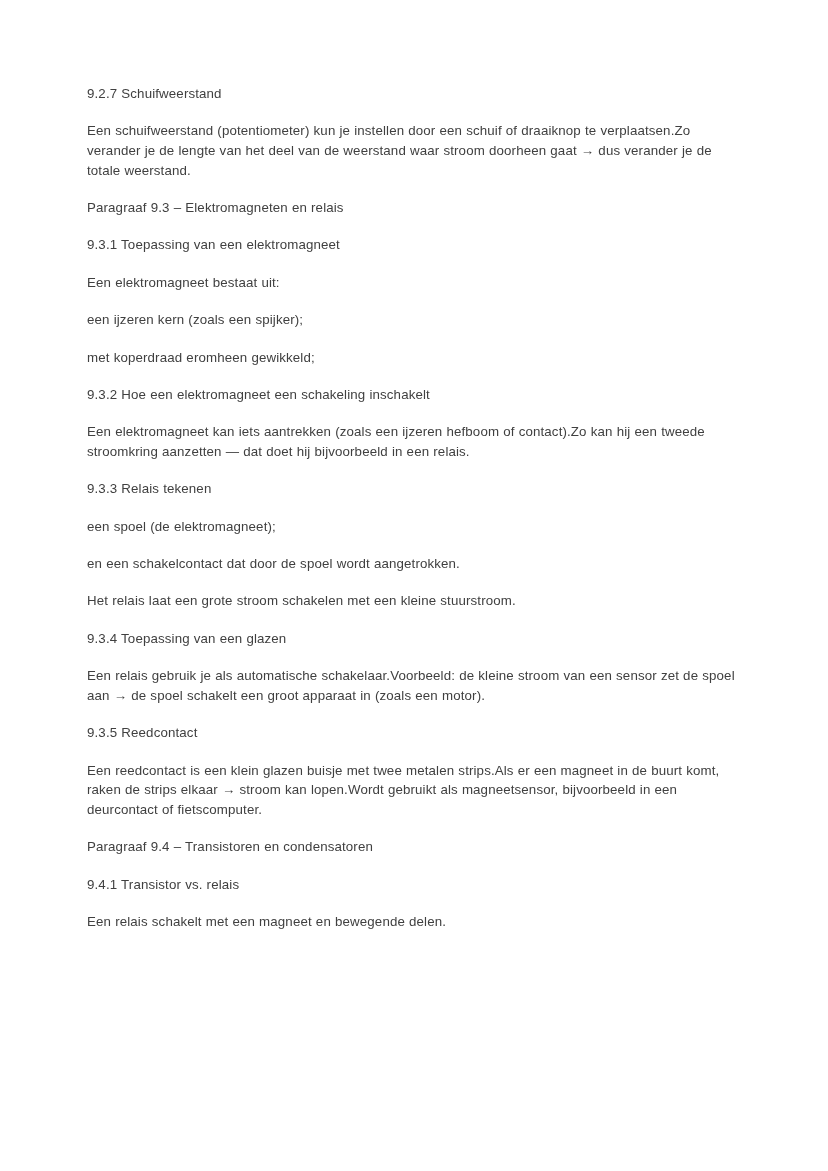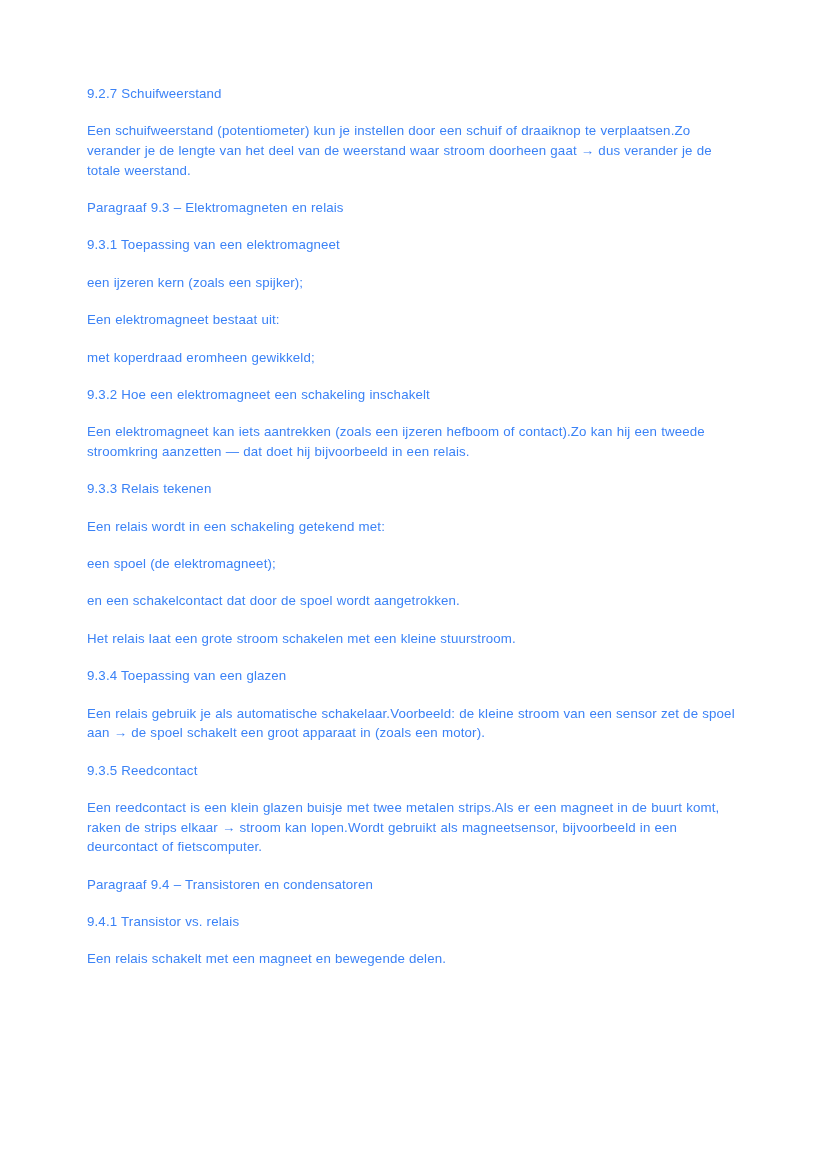--- a/index.html
+++ b/index.html
@@ -25,21 +25,21 @@
     position: absolute;
     left: 87px;
     top: 84px;
     width: 660px;
   }
 
   
   .block {
     font-size: 13.3px;
     line-height: 19.6px;
-    color: #3b82f6;
+    color: #404040;
     letter-spacing: 0.01em;
     margin: 0 0 17.8px 0;
     text-align: left;
     word-spacing: 0.02em;
   }
 
   .block:last-child {
     margin-bottom: 12px;
   }
 
@@ -51,27 +51,26 @@
 </head>
 <body style="background: rgb(255, 255, 255);">
 
 <div class="page" style="background: rgb(255, 255, 255); color: rgb(26, 26, 26);">
   <div class="doc-body">
 
   <p class="block heading">9.2.7 Schuifweerstand</p>
       <p class="block">Een schuifweerstand (potentiometer) kun je instellen door een schuif of draaiknop te verplaatsen.Zo verander je de lengte van het deel van de weerstand waar stroom doorheen gaat → dus verander je de totale weerstand.</p>
       <p class="block heading">Paragraaf 9.3 – Elektromagneten en relais</p>
       <p class="block heading">9.3.1 Toepassing van een elektromagneet</p>
+      <p class="block">Een elektromagneet bestaat uit:</p>
       <p class="block">een ijzeren kern (zoals een spijker);</p>
-      <p class="block">Een elektromagneet bestaat uit:</p>
       <p class="block">met koperdraad eromheen gewikkeld;</p>
       <p class="block heading">9.3.2 Hoe een elektromagneet een schakeling inschakelt</p>
       <p class="block">Een elektromagneet kan iets aantrekken (zoals een ijzeren hefboom of contact).Zo kan hij een tweede stroomkring aanzetten — dat doet hij bijvoorbeeld in een relais.</p>
       <p class="block heading">9.3.3 Relais tekenen</p>
-      <p class="block">Een relais wordt in een schakeling getekend met:</p>
       <p class="block">een spoel (de elektromagneet);</p>
       <p class="block">en een schakelcontact dat door de spoel wordt aangetrokken.</p>
       <p class="block">Het relais laat een grote stroom schakelen met een kleine stuurstroom.</p>
       <p class="block heading">9.3.4 Toepassing van een glazen</p>
       <p class="block">Een relais gebruik je als automatische schakelaar.Voorbeeld: de kleine stroom van een sensor zet de spoel aan → de spoel schakelt een groot apparaat in (zoals een motor).</p>
       <p class="block heading">9.3.5 Reedcontact</p>
       <p class="block">Een reedcontact is een klein glazen buisje met twee metalen strips.Als er een magneet in de buurt komt, raken de strips elkaar → stroom kan lopen.Wordt gebruikt als magneetsensor, bijvoorbeeld in een deurcontact of fietscomputer.</p>
       <p class="block heading">Paragraaf 9.4 – Transistoren en condensatoren</p>
       <p class="block heading">9.4.1 Transistor vs. relais</p>
       <p class="block">Een relais schakelt met een magneet en bewegende delen.</p>

